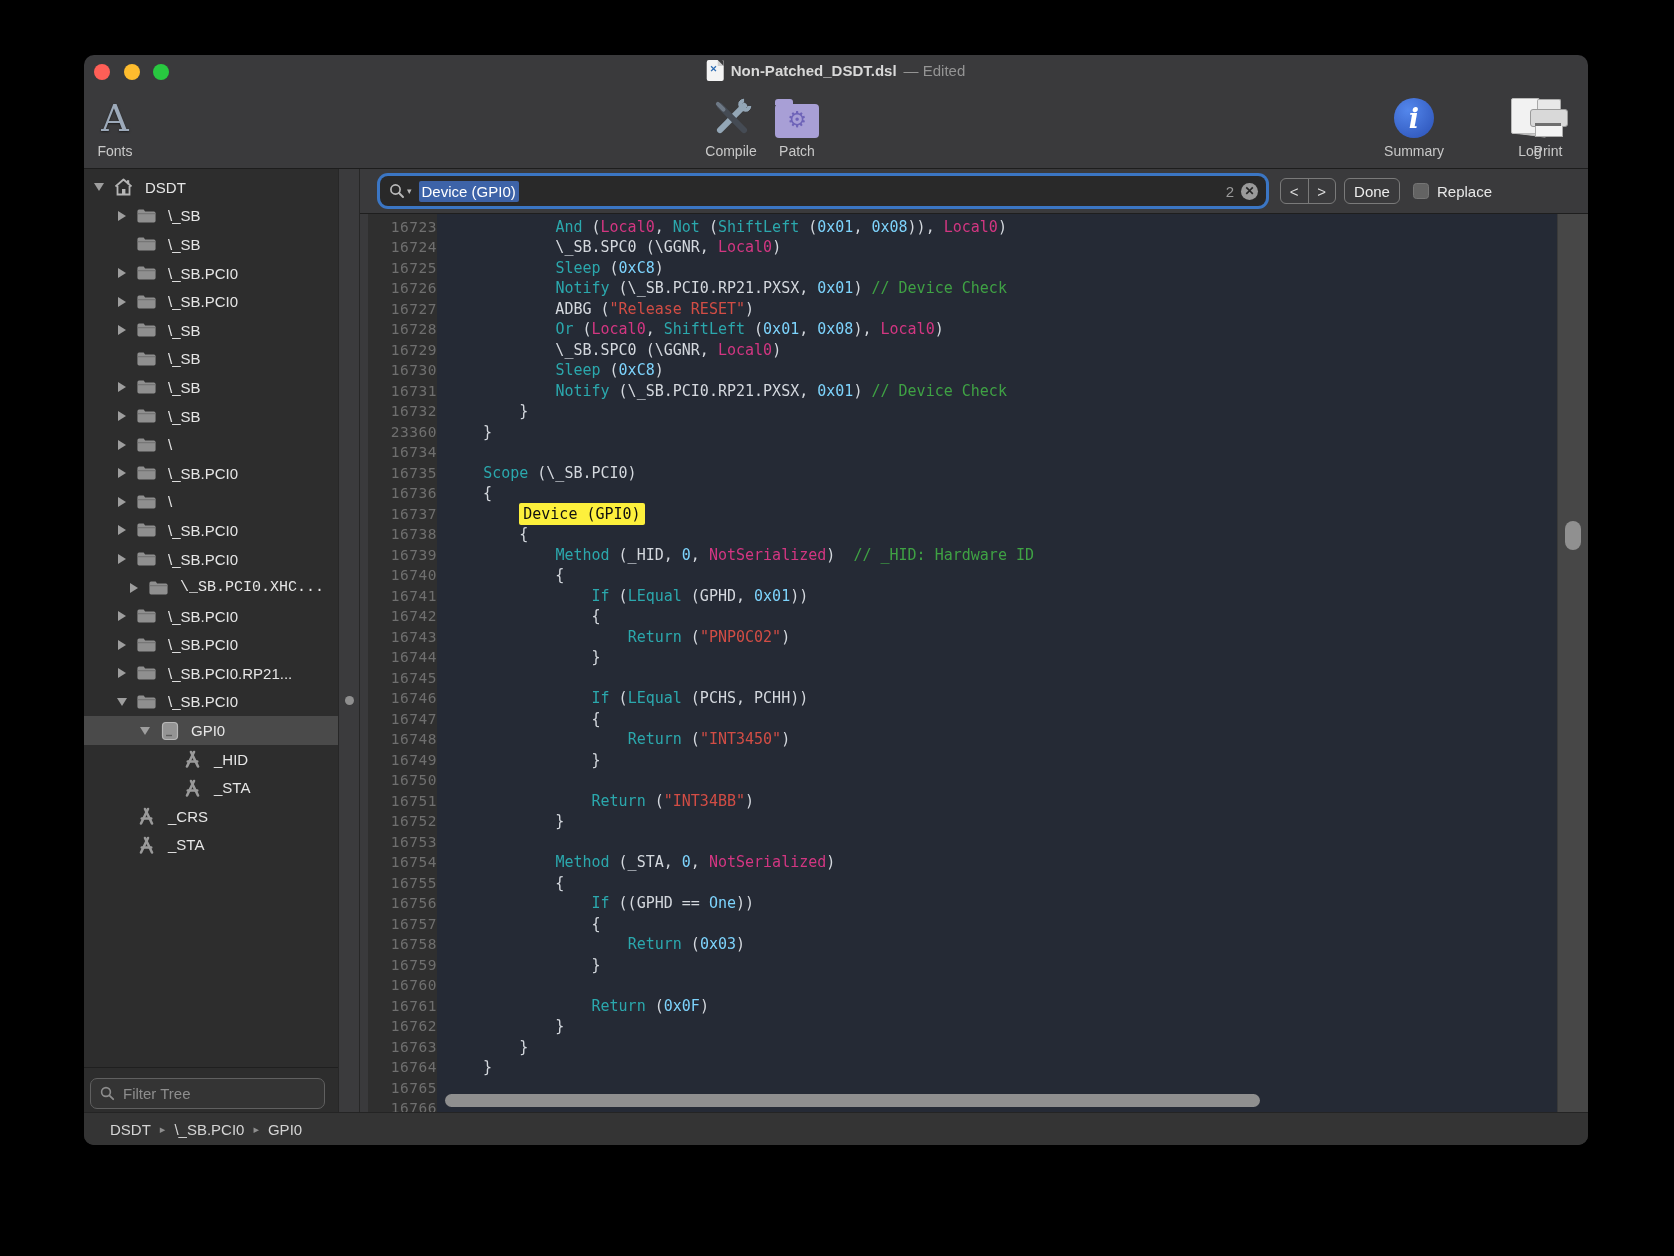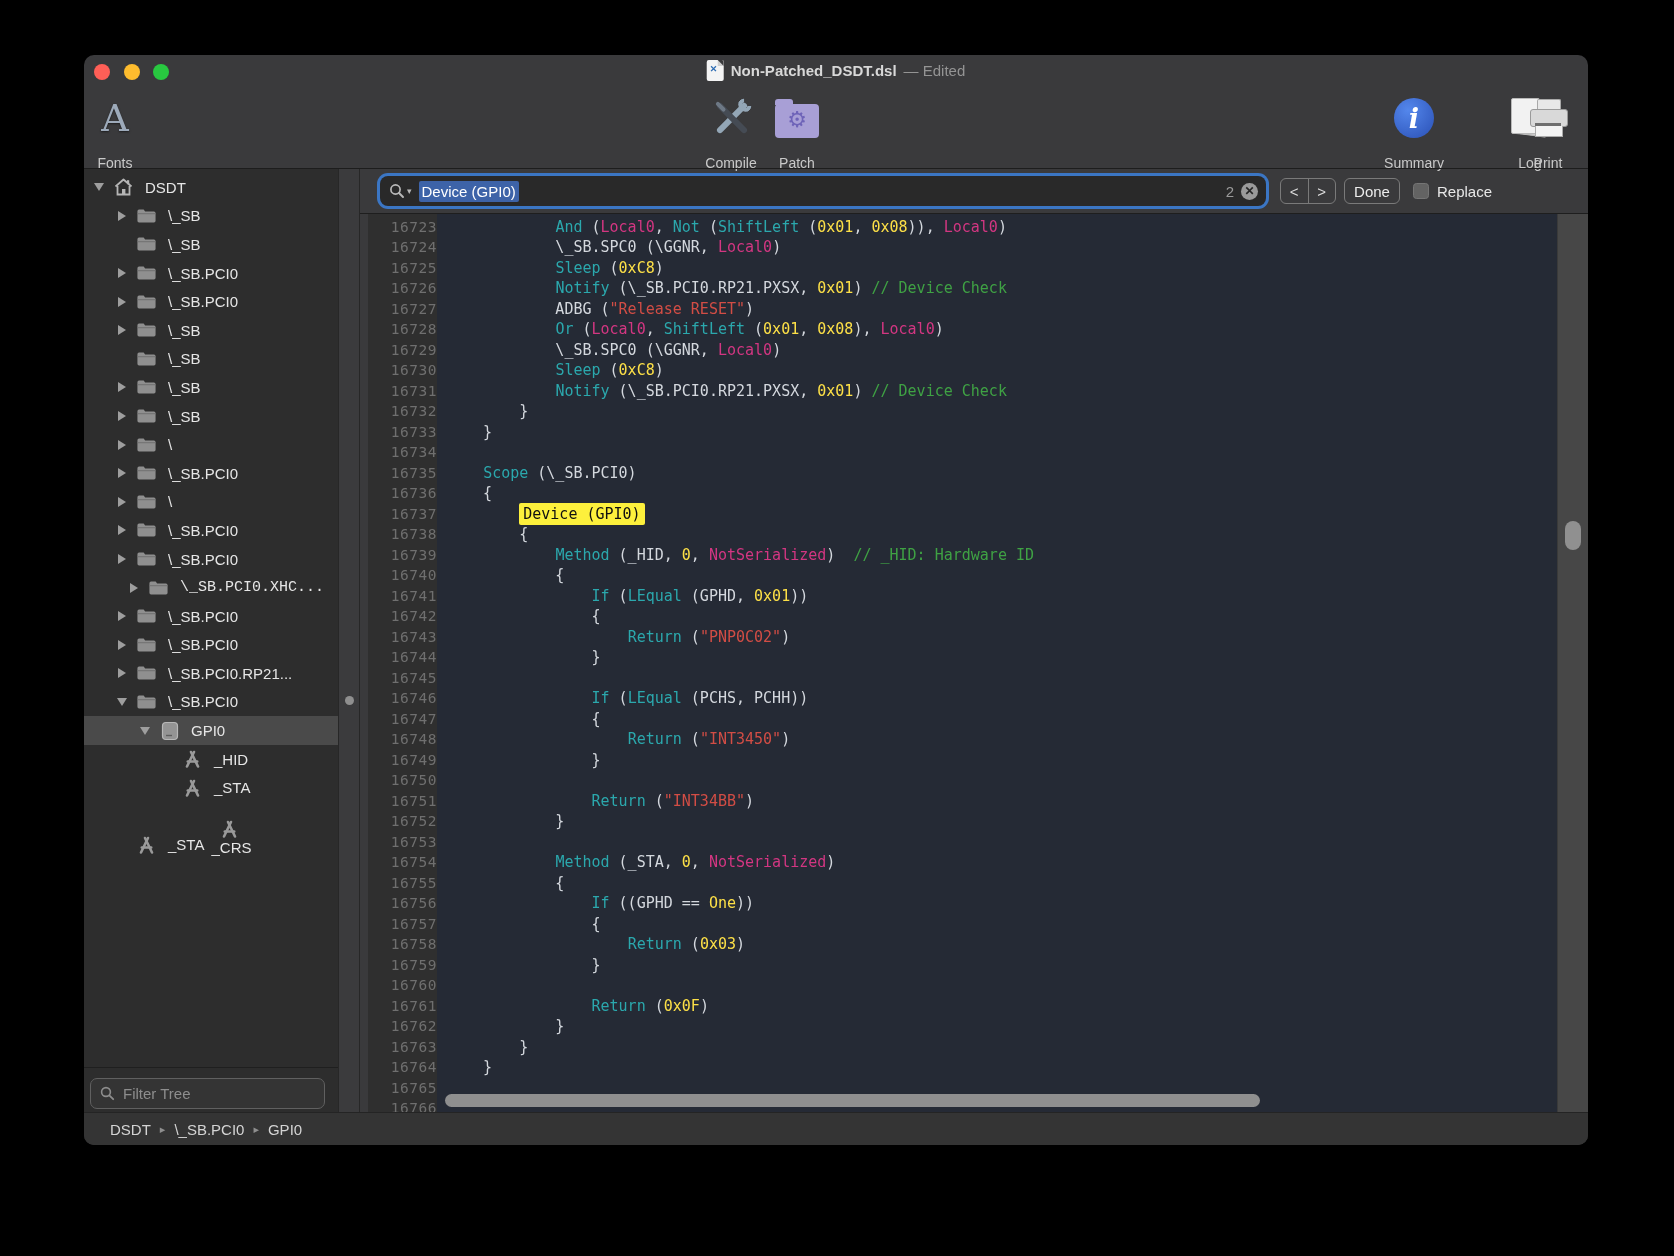--- a/index.html
+++ b/index.html
@@ -15,21 +15,21 @@
   #title-group{position:absolute;top:5px;left:50%;transform:translateX(-50%);display:flex;align-items:center;gap:7px;}
   #doc-icon{width:17px;height:21px;background:#f4f4f4;border-radius:2px;position:relative;overflow:hidden;flex:0 0 auto;}
   #doc-icon:before{content:"";position:absolute;right:0;top:0;border-style:solid;border-width:0 6px 6px 0;border-color:#3a3a3c #3a3a3c #cfcfcf #cfcfcf;}
   #doc-icon .mark{position:absolute;left:3px;top:5px;font-size:9px;line-height:9px;color:#2e6db4;font-weight:bold;}
   #title-text{font-size:15px;font-weight:600;color:#d8d8d8;white-space:nowrap;}
   #title-suffix{font-size:15px;font-weight:400;color:#949494;}
   
   #toolbar{position:absolute;left:0;top:33px;width:100%;height:80px;}
   .tool{position:absolute;top:6px;width:90px;display:flex;flex-direction:column;align-items:center;}
   .tool .ticon{height:48px;display:flex;align-items:center;justify-content:center;}
-  .tool .tlabel{margin-top:13px;font-size:14px;color:#c9c9c9;}
+  .tool .tlabel{margin-top:1px;font-size:14px;color:#c9c9c9;}
   #tool-fonts{left:-14px;}
   #tool-fonts .glyphA{font-family:"DejaVu Serif",serif;font-size:38px;color:#9daaba;font-style:normal;line-height:44px;text-shadow:0 1px 2px rgba(0,0,0,.5);}
   #tool-compile{left:602px;}
   #tool-patch{left:668px;}
   #patch-folder{width:44px;height:34px;background:#a89fd6;border-radius:4px;position:relative;margin-top:6px;}
   #patch-folder:before{content:"";position:absolute;left:0;top:-5px;width:18px;height:6px;background:#a89fd6;border-radius:3px 3px 0 0;}
   #patch-folder .gear{position:absolute;left:0;right:0;top:3px;text-align:center;font-size:22px;color:#6e63b8;}
   #tool-summary{left:1285px;}
   #summary-circle{width:40px;height:40px;border-radius:50%;background:radial-gradient(circle at 35% 30%,#5487ec,#2a50b5);display:flex;align-items:center;justify-content:center;}
   #summary-circle .i{font-family:"DejaVu Serif",serif;font-style:italic;font-weight:bold;font-size:27px;color:#fff;}
@@ -85,21 +85,21 @@
   #replace-wrap{position:absolute;left:1053px;top:9px;height:26px;display:flex;align-items:center;gap:8px;}
   #replace-check{width:16px;height:16px;background:#636363;border:1px solid #757575;border-radius:3.5px;box-sizing:border-box;}
   #replace-label{color:#e8e8e8;font-size:15px;}
   
   #codebody{position:absolute;left:0;top:44px;right:0;bottom:0;border-top:1px solid #1e1e1e;box-sizing:border-box;}
   #gutter{position:absolute;left:8px;top:0;width:77px;height:100%;background:#2f2f2f;border-right:1px solid #4d4d4d;box-sizing:border-box;overflow:hidden;}
   #gutter .nums{padding-top:2.5px;font-family:"DejaVu Sans Mono",monospace;font-size:14.5px;line-height:20.5px;color:#6f6f6f;text-align:right;padding-right:7px;letter-spacing:.5px;}
   #codearea{position:absolute;left:77px;top:0;right:31px;bottom:0;background:#252a35;overflow:hidden;}
   #code{padding:2.5px 0 0 10px;font-family:"DejaVu Sans Mono",monospace;font-size:15px;line-height:20.5px;white-space:pre;}
   .cl{height:20.5px;}
-  .tk-k{color:#2ba8ad;}  .tk-v{color:#d33682;}  .tk-n{color:#fde047;}
+  .tk-k{color:#2ba8ad;}  .tk-v{color:#d33682;}  .tk-n{color:#7dd3fc;}
   .tk-c{color:#3fa244;}  .tk-s{color:#d24d45;}  .tk-p{color:#d4d8de;}
   .tk-hl{background:#fdf03c;color:#101010;padding:2px 4px 2px 4px;border-radius:2px;}
   #vscroll{position:absolute;right:0;top:0;width:31px;height:100%;background:#474747;border-left:1px solid #3a3a3a;box-sizing:border-box;}
   #vthumb{position:absolute;left:7px;top:307px;width:16px;height:29px;border-radius:8px;background:#909090;}
   #hthumb{position:absolute;left:85px;bottom:5px;width:815px;height:13px;border-radius:6.5px;background:#8f8f8f;}
   
   #bottombar{position:absolute;left:0;bottom:0;width:100%;height:33px;background:#343434;border-top:1px solid #242424;box-sizing:border-box;display:flex;align-items:center;}
   #breadcrumb{display:flex;align-items:center;margin-left:26px;gap:9px;font-size:15px;color:#d4d4d4;}
   #breadcrumb .sep{color:#8f8f8f;font-size:11px;}
 </style>
@@ -437,21 +437,21 @@
               <svg width="21" height="20" viewBox="0 0 21 20">
                 <g stroke="#9a9a9a" stroke-width="2.6" stroke-linecap="round">
                   <line x1="5" y1="17.5" x2="12" y2="3"></line>
                   <line x1="9" y1="3" x2="16" y2="17.5"></line>
                   <line x1="5.8" y1="12.5" x2="15.2" y2="12.5"></line>
                 </g>
               </svg>
             </div>
             <span class="tlab">_STA</span>
           </div>
-          <div class="trow" style="padding-left: 30px; flex-direction: column;">
+          <div class="trow" style="padding-left: 30px;">
             <div class="tw"></div>
             <div class="ticon20">
               <svg width="21" height="20" viewBox="0 0 21 20">
                 <g stroke="#9a9a9a" stroke-width="2.6" stroke-linecap="round">
                   <line x1="5" y1="17.5" x2="12" y2="3"></line>
                   <line x1="9" y1="3" x2="16" y2="17.5"></line>
                   <line x1="5.8" y1="12.5" x2="15.2" y2="12.5"></line>
                 </g>
               </svg>
             </div>
@@ -513,21 +513,21 @@
               <div class="cl">16723</div>
               <div class="cl">16724</div>
               <div class="cl">16725</div>
               <div class="cl">16726</div>
               <div class="cl">16727</div>
               <div class="cl">16728</div>
               <div class="cl">16729</div>
               <div class="cl">16730</div>
               <div class="cl">16731</div>
               <div class="cl">16732</div>
-              <div class="cl">16733</div>
+              <div class="cl">23360</div>
               <div class="cl">16734</div>
               <div class="cl">16735</div>
               <div class="cl">16736</div>
               <div class="cl">16737</div>
               <div class="cl">16738</div>
               <div class="cl">16739</div>
               <div class="cl">16740</div>
               <div class="cl">16741</div>
               <div class="cl">16742</div>
               <div class="cl">16743</div>

